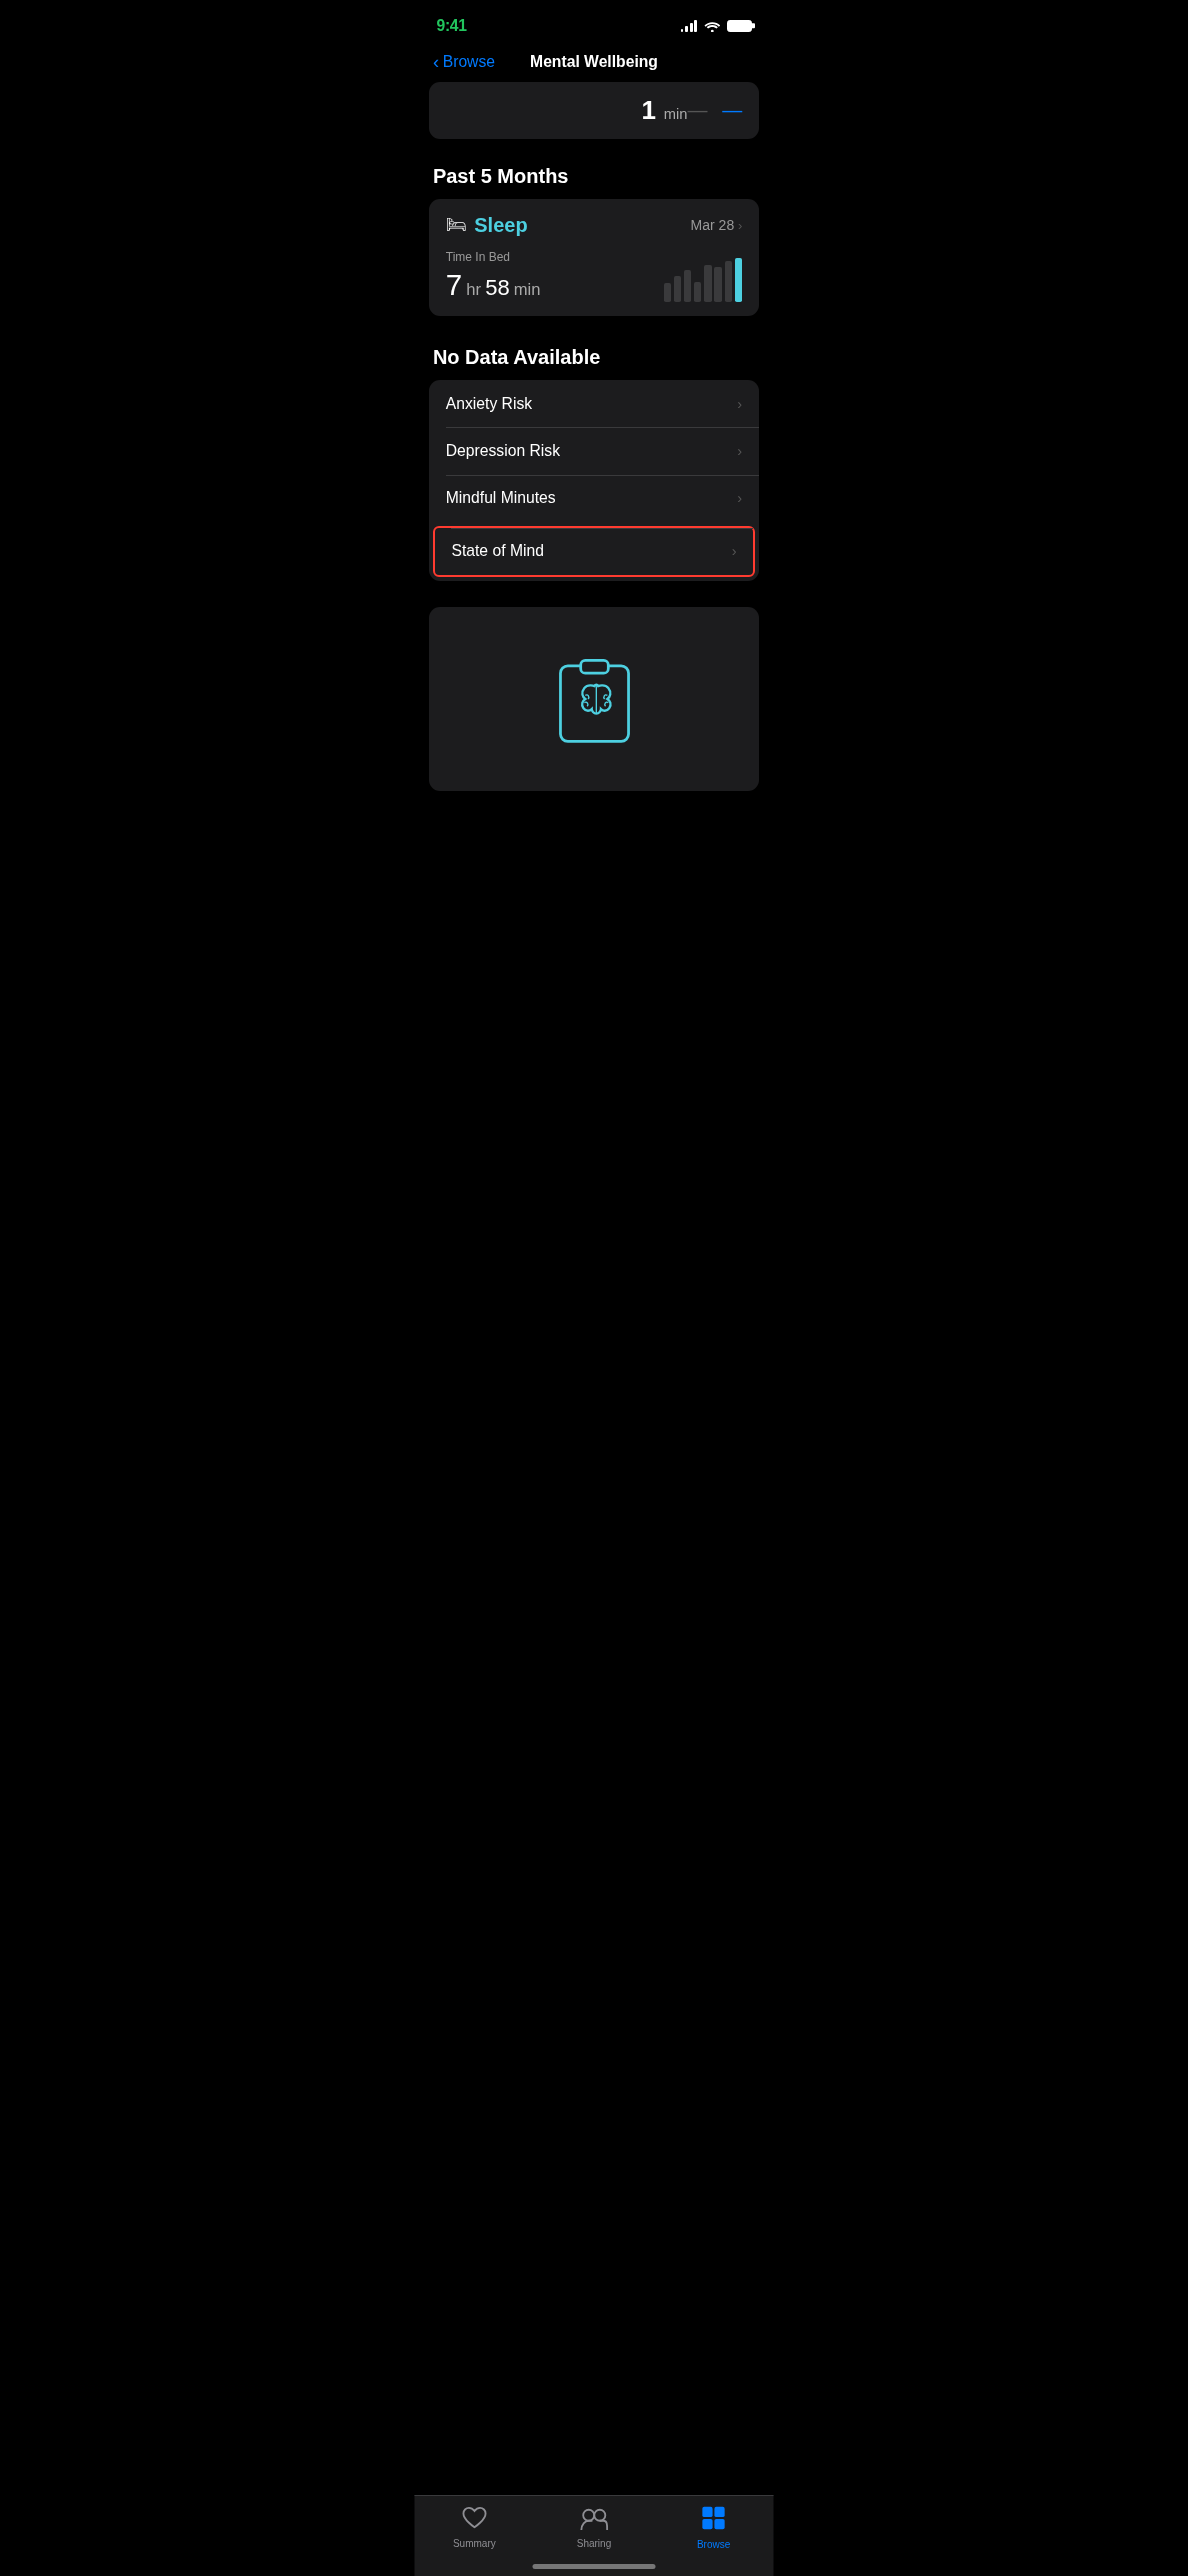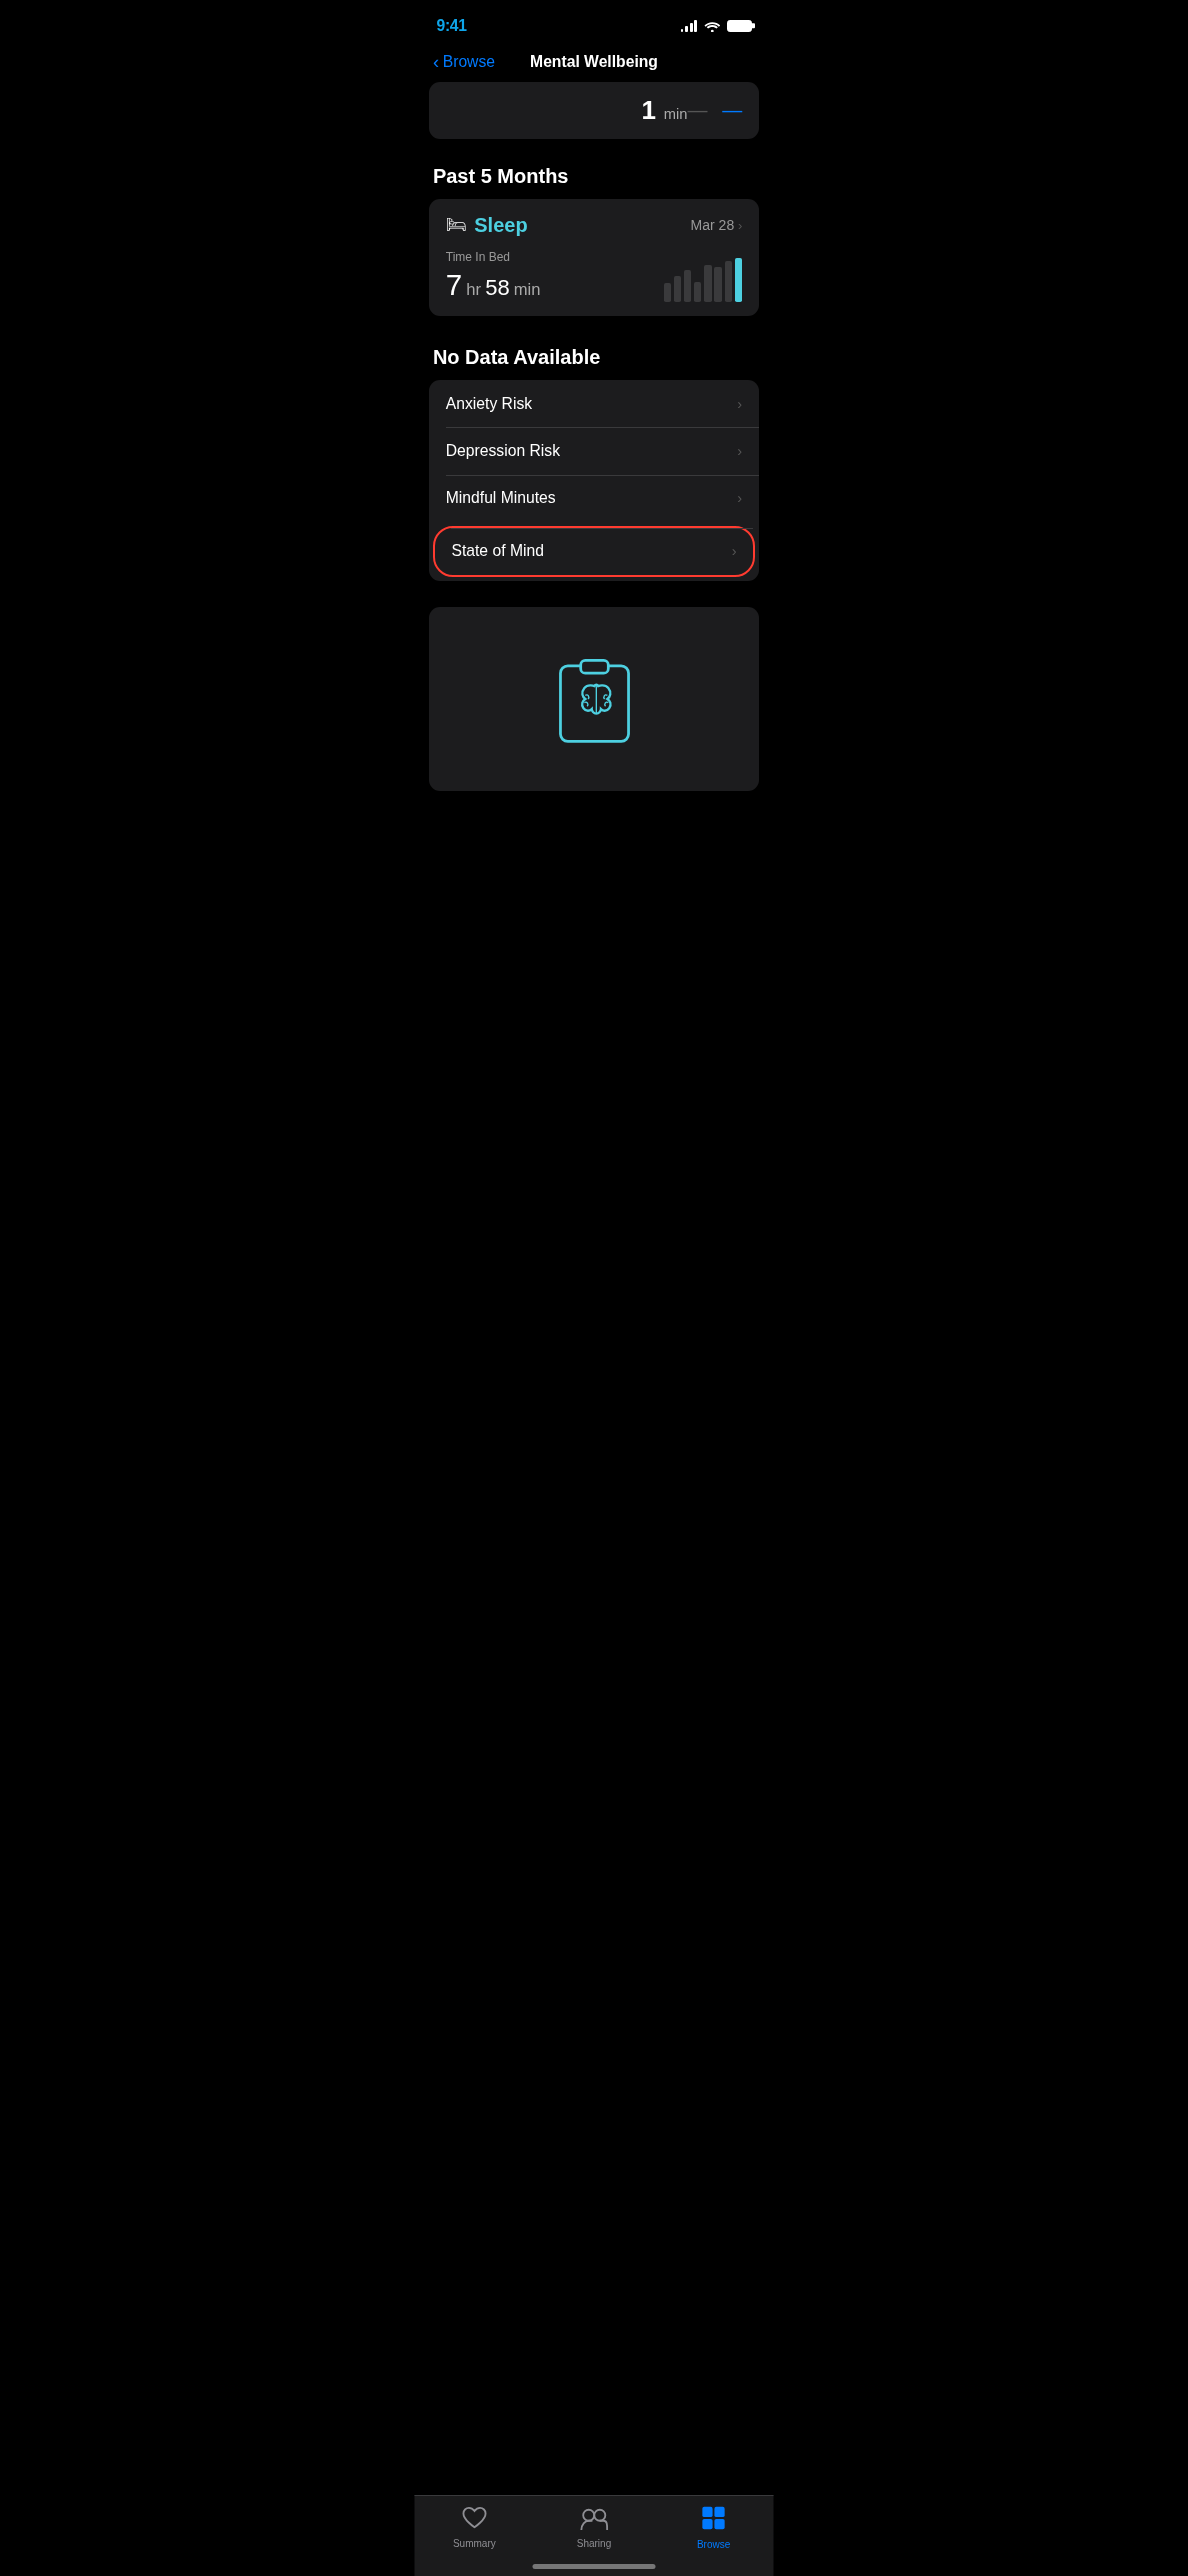--- a/index.html
+++ b/index.html
@@ -21,21 +21,21 @@
       display: flex;
       justify-content: space-between;
       align-items: center;
       padding: 13px 22px 7.4px;
       height: 46px;
     }
 
     .status-time {
       font-size: 15.7px;
       font-weight: 600;
-      color: #0ea5e9;
+      color: #22c55e;
       letter-spacing: -0.3px;
     }
 
     .status-icons {
       display: flex;
       align-items: center;
       gap: 6.4px;
     }
 
     .signal-bars {
@@ -280,21 +280,21 @@
     }
 
     .list-item-chevron {
       color: #555;
       font-size: 14.7px;
     }
 
     
     .list-item.highlighted {
       border: 2.3px solid #FF3B30;
-      border-radius: 20px;
+      border-radius: 6px;
       margin: 3.7px;
     }
 
     
     .get-more-header {
       padding: 3.7px 18.4px 11px;
       font-size: 20px;
       font-weight: 700;
       color: #fff;
     }

